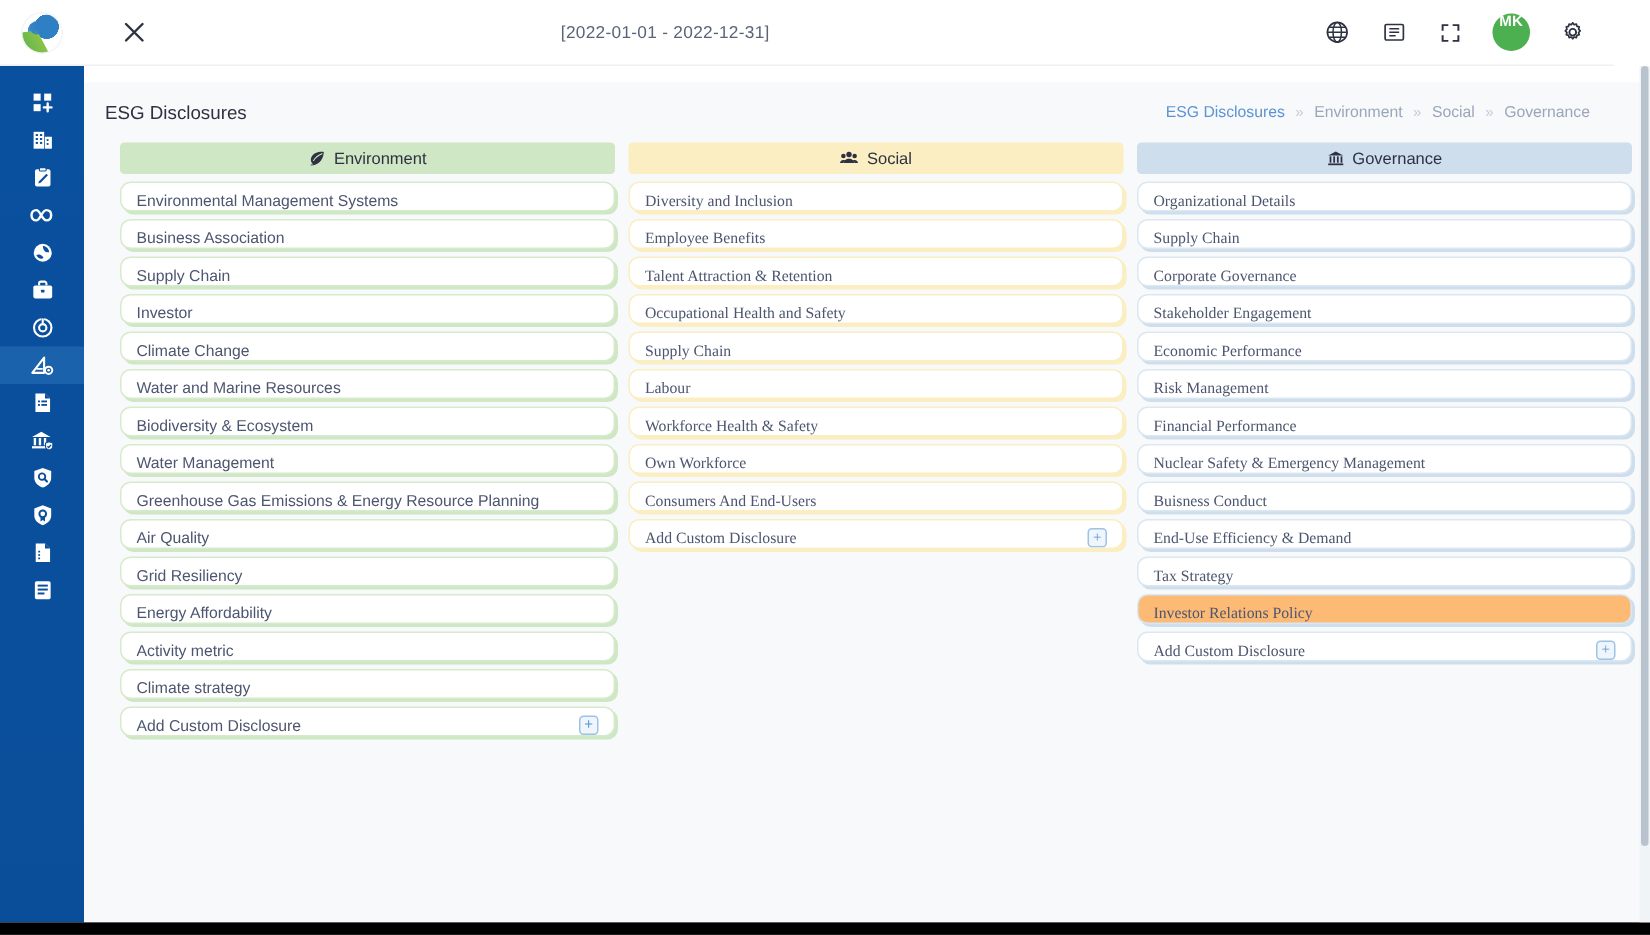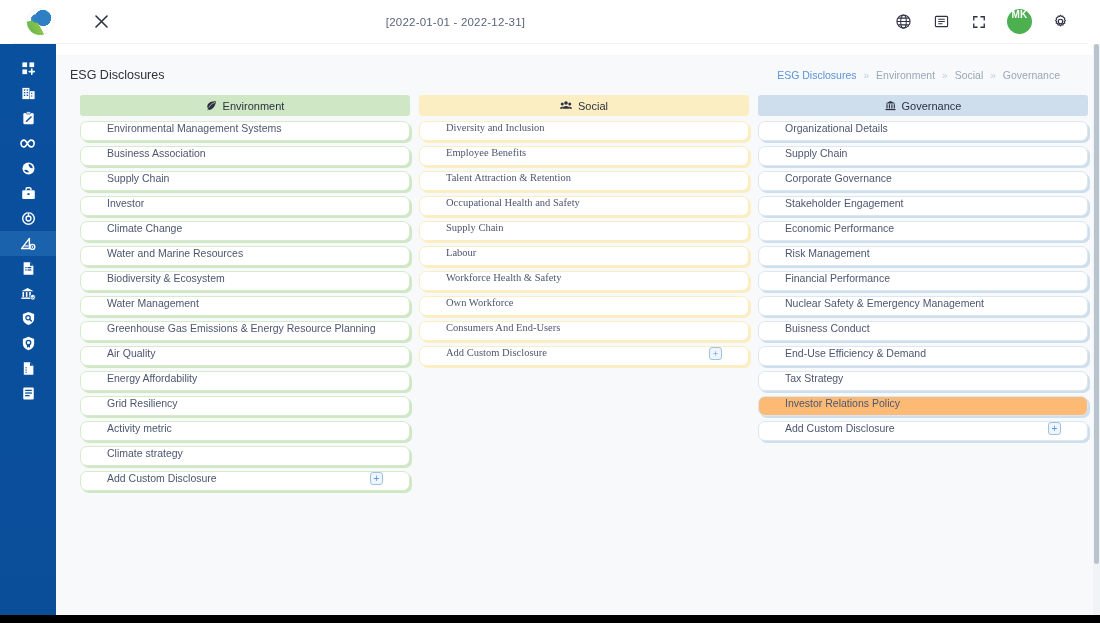--- a/index.html
+++ b/index.html
@@ -12,21 +12,21 @@
   }
   #app {
     position: relative;
     width: 1100px; height: 615px;
     background: #ffffff;
     overflow: hidden;
   }
 
   
   .topbar {
-    position: absolute; top: 0; left: 12px; width: 1076px; height: 44px;
+    position: absolute; top: 0; left: 0; width: 1076px; height: 44px;
     background: #ffffff;
     border-bottom: 1px solid #eef0f3;
     display: flex; align-items: center;
     z-index: 20;
   }
   .logo-cell {
     width: 56px; height: 44px;
     display: flex; align-items: center; justify-content: center;
     flex: 0 0 56px;
   }
@@ -152,32 +152,32 @@
   .col-env  { background: #cfe7c4; }
   .col-soc  { background: #fbeec2; }
   .col-gov  { background: #cfdeec; }
 
   .pill {
     position: relative;
     height: 20px;
     margin-bottom: 5px;
     border-radius: 7px;
     background: #ffffff;
-    display: flex; align-items: flex-start;
-    padding: 0 26px;
+    display: flex; align-items: flex-end;
+    padding: 0 10px;
     font-size: 10.5px;
     color: #4d5670;
     cursor: pointer;
     white-space: nowrap; overflow: hidden; text-overflow: ellipsis;
   }
   .pill .pill-label { flex: 1; overflow: hidden; text-overflow: ellipsis; }
 
   .env .pill { border: 1px solid #d6ebcb; box-shadow: 2px 2px 0 0 #cfe7c4; }
   .soc .pill { border: 1px solid #fbeec2; box-shadow: 2px 2px 0 0 #fbeec2; font-family: Liberation Serif, serif; }
-  .gov .pill { border: 1px solid #dbe7f1; box-shadow: 2px 2px 0 0 #cfdeec; }
+  .gov .pill { border: 1px solid #dbe7f1; box-shadow: 2px 2px 0 0 #cfdeec; font-family: Liberation Serif, serif; }
 
   .gov .pill.selected { background: #fdba74; border-color: #d9e7f4; }
 
   .pill.add { }
   .plus-btn {
     width: 13px; height: 13px;
     border: 1px solid #9fc2e4;
     border-radius: 3px;
     background: #eef5fc;
     color: #5b93d6;
@@ -441,24 +441,24 @@
           <div class="pill">
               <span class="pill-label">Water Management</span>
             </div>
           <div class="pill">
               <span class="pill-label">Greenhouse Gas Emissions &amp; Energy Resource Planning</span>
             </div>
           <div class="pill">
               <span class="pill-label">Air Quality</span>
             </div>
           <div class="pill">
+              <span class="pill-label">Grid Resiliency</span>
+            </div>
+          <div class="pill">
               <span class="pill-label">Energy Affordability</span>
-            </div>
-          <div class="pill">
-              <span class="pill-label">Grid Resiliency</span>
             </div>
           <div class="pill">
               <span class="pill-label">Activity metric</span>
             </div>
           <div class="pill">
               <span class="pill-label">Climate strategy</span>
             </div>
           <div class="pill add">
             <span class="pill-label">Add Custom Disclosure</span>
             <span class="plus-btn">+</span>

